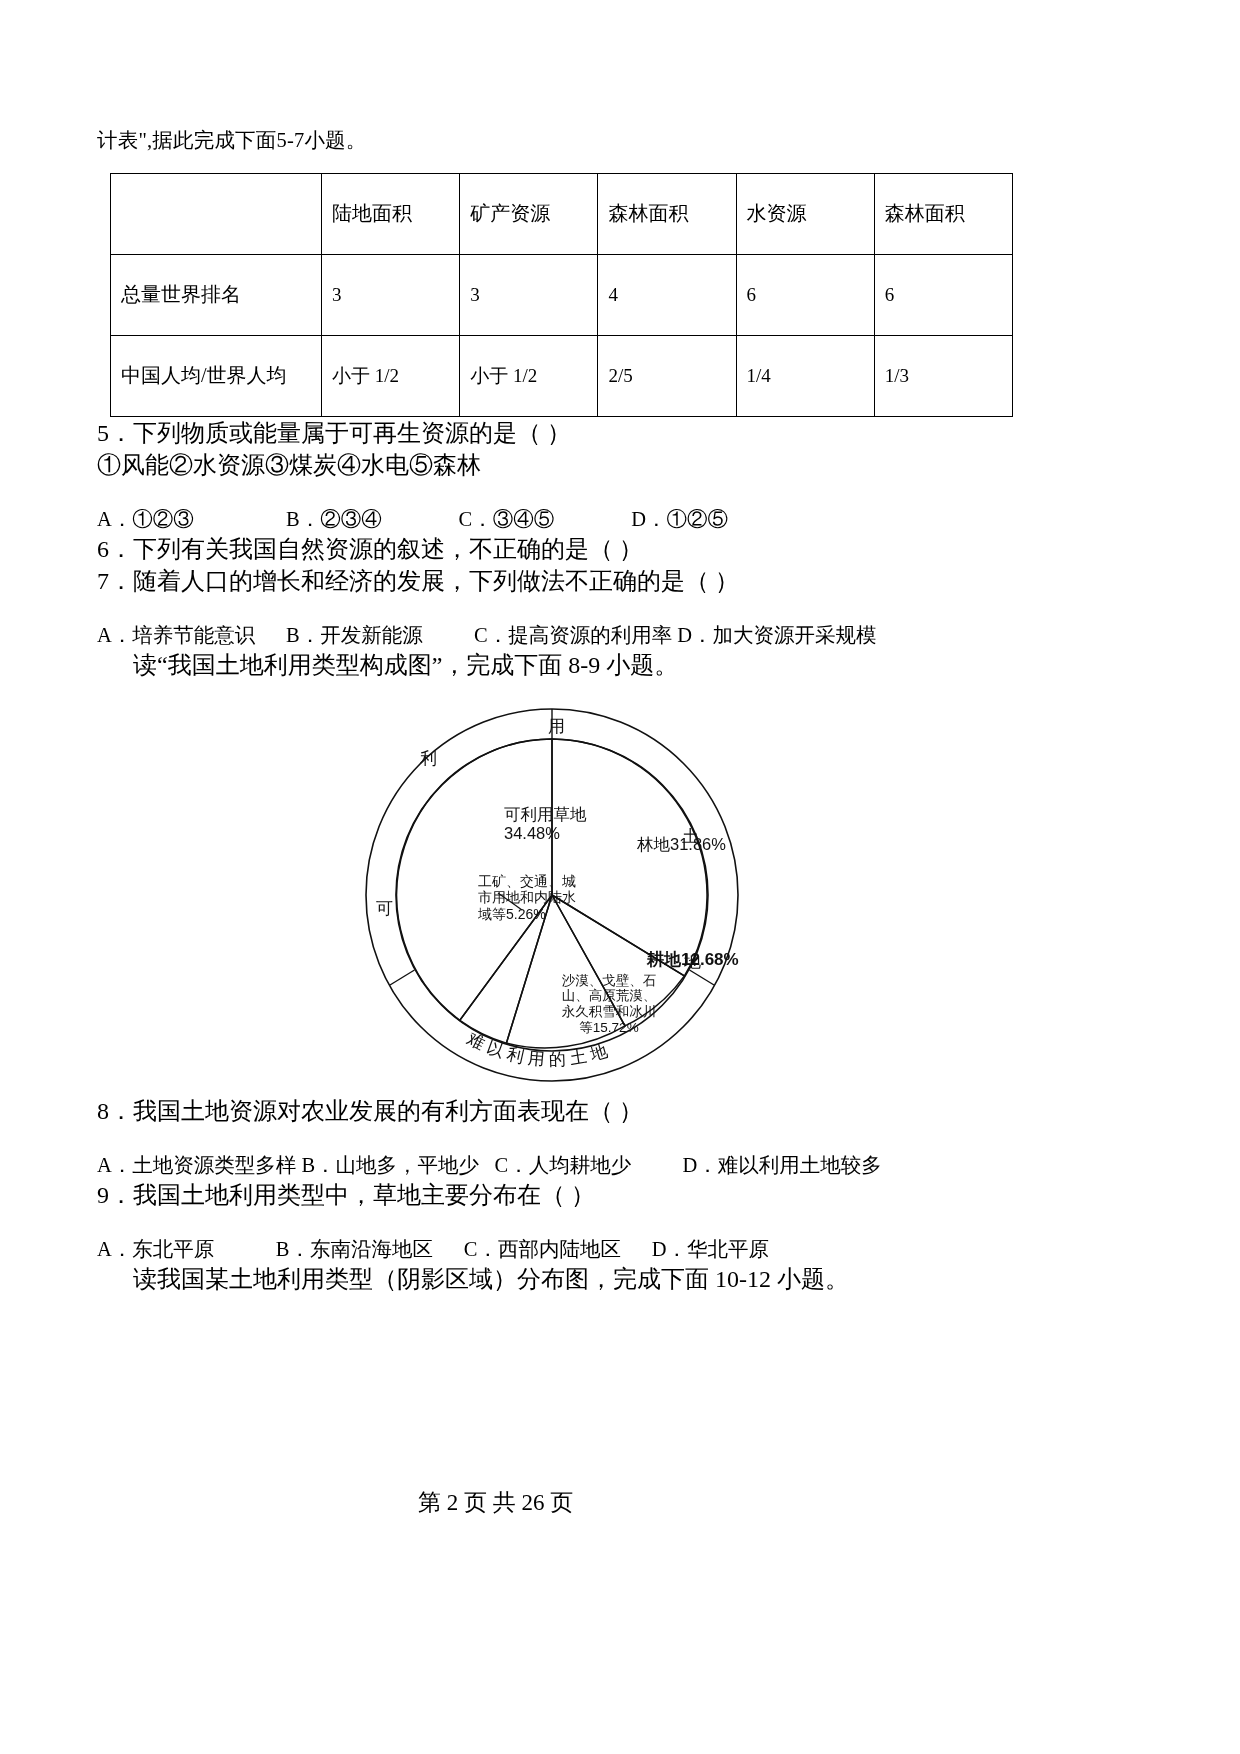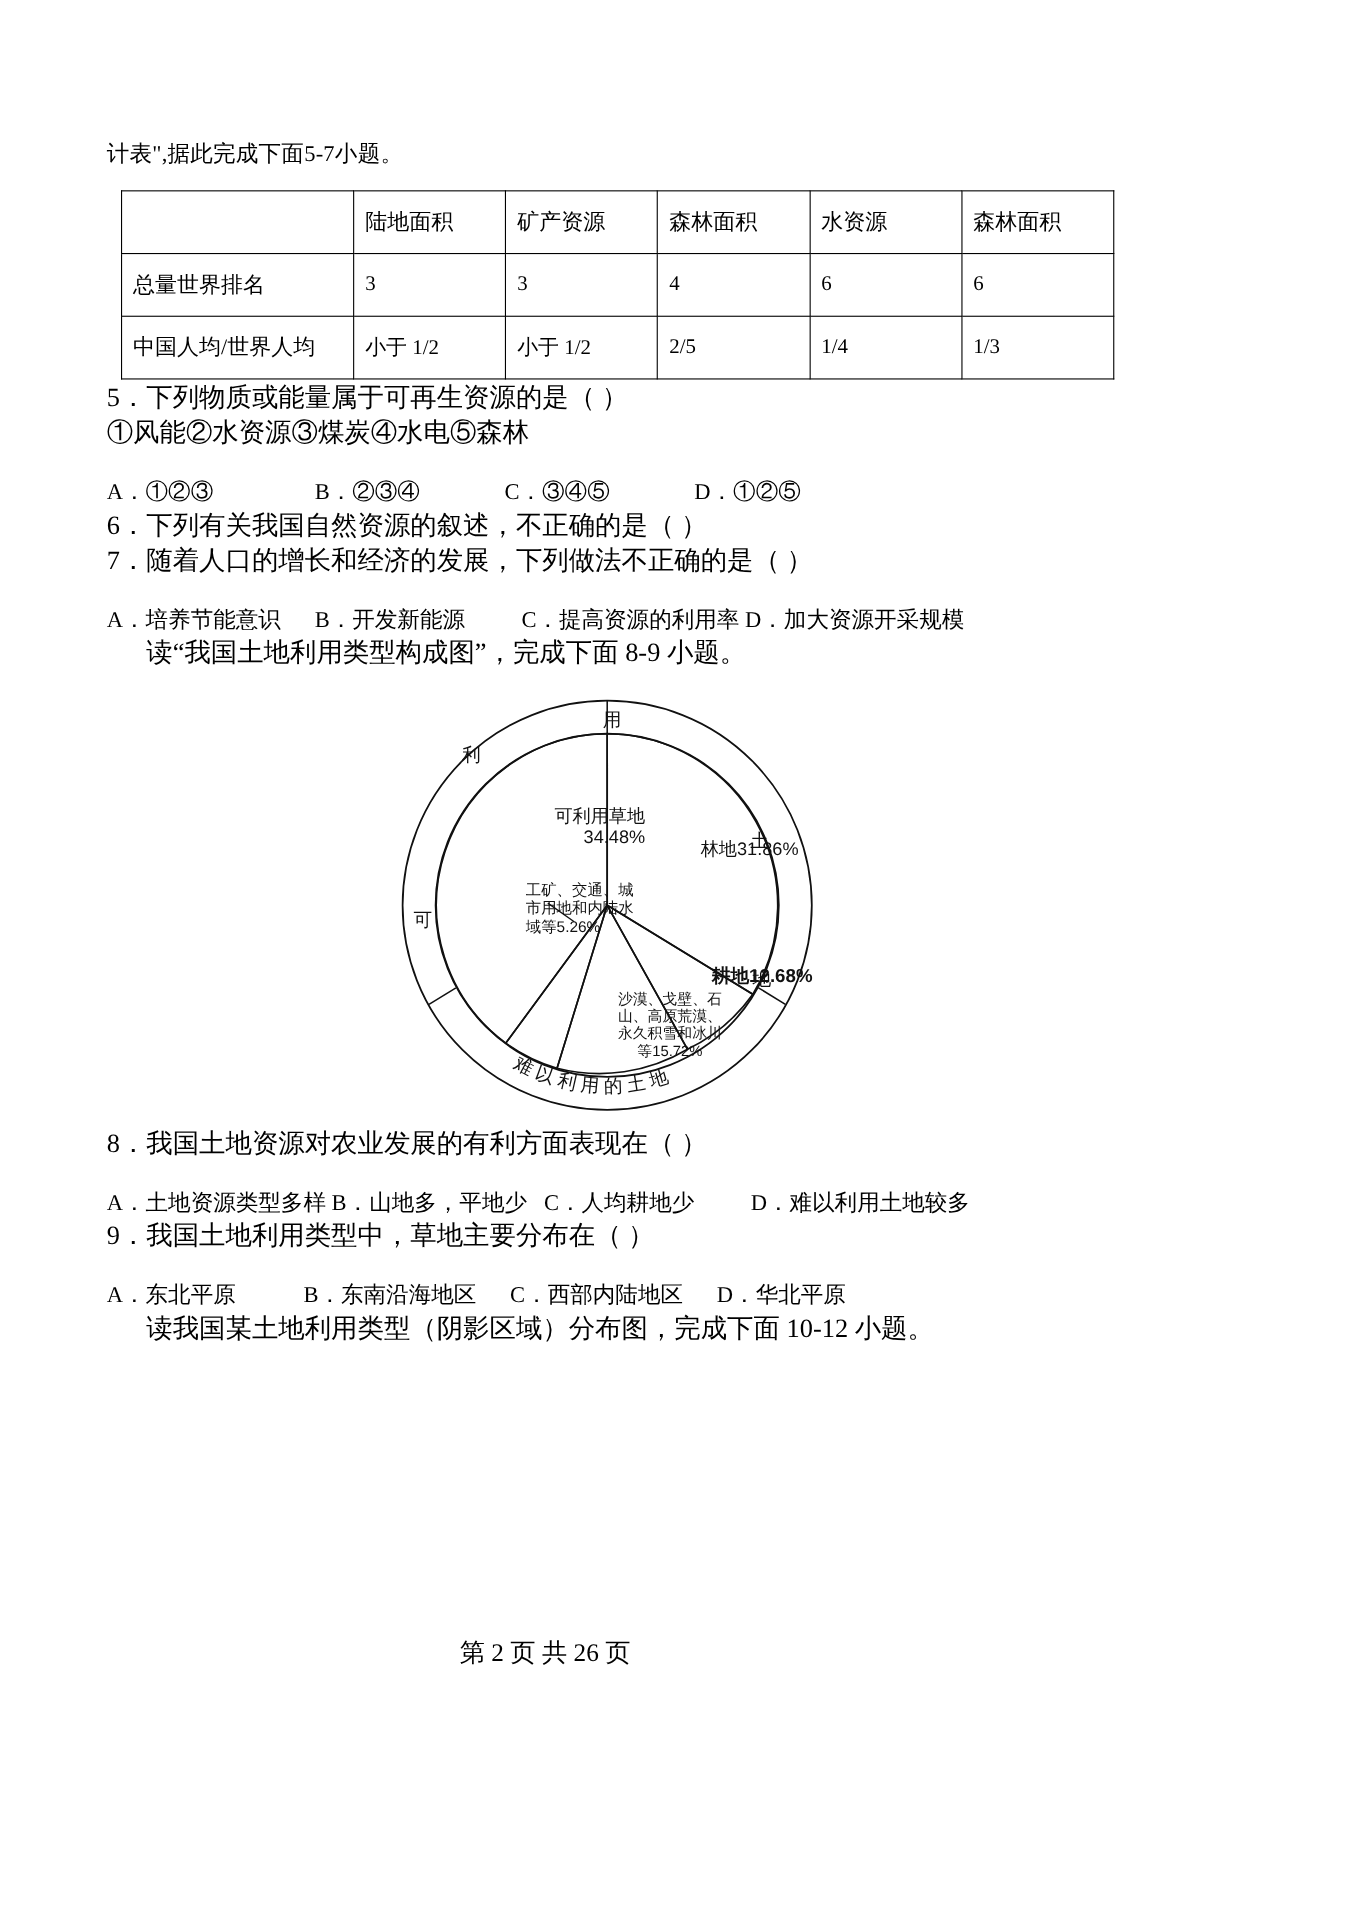--- a/index.html
+++ b/index.html
@@ -33,21 +33,21 @@
   table.data-table{
     border-collapse:collapse;
     margin-top:22px;
     margin-left:13px;
     width:903px;
     table-layout:fixed;
   }
   table.data-table td{
     border:1.3px solid #000;
     height:56px;
-    padding:0 10px;
+    padding:12px 10px;
     font-size:20px;
     vertical-align:middle;
     font-family:"Liberation Serif","DejaVu Serif",serif;
   }
   table.data-table td.c0{ width:190px; }
   table.data-table td.num{ font-size:19px; }
 
   
   .q{ font-size:24px; }
   .opts{ font-size:20.5px; margin-top:24px; white-space:pre; }
@@ -67,21 +67,21 @@
     height:400px;
   }
   .chart-svg{ display:block; }
   .lbl{
     position:absolute;
     font-family:"Liberation Sans","DejaVu Sans",sans-serif;
     color:#111;
     line-height:1.18;
     white-space:pre;
   }
-  #lbl-cao   { left:152px; top:110px; font-size:16.5px; text-align:right; }
+  #lbl-cao   { left:152px; top:110px; font-size:16.5px; text-align:left; }
   #lbl-lin   { left:285px; top:140px; font-size:16.5px; }
   #lbl-geng  { left:295px; top:255px; font-size:17px;font-weight:bold; }
   #lbl-gong  { left:126px; top:178px; font-size:14px; width:128px; }
   #lbl-sha   { left:198px; top:278px; font-size:13.5px; width:118px; text-align:center; }
 
   .ring-ch{
     position:absolute;
     font-family:"Liberation Sans","DejaVu Sans",sans-serif;
     font-size:17px;
     color:#111;

